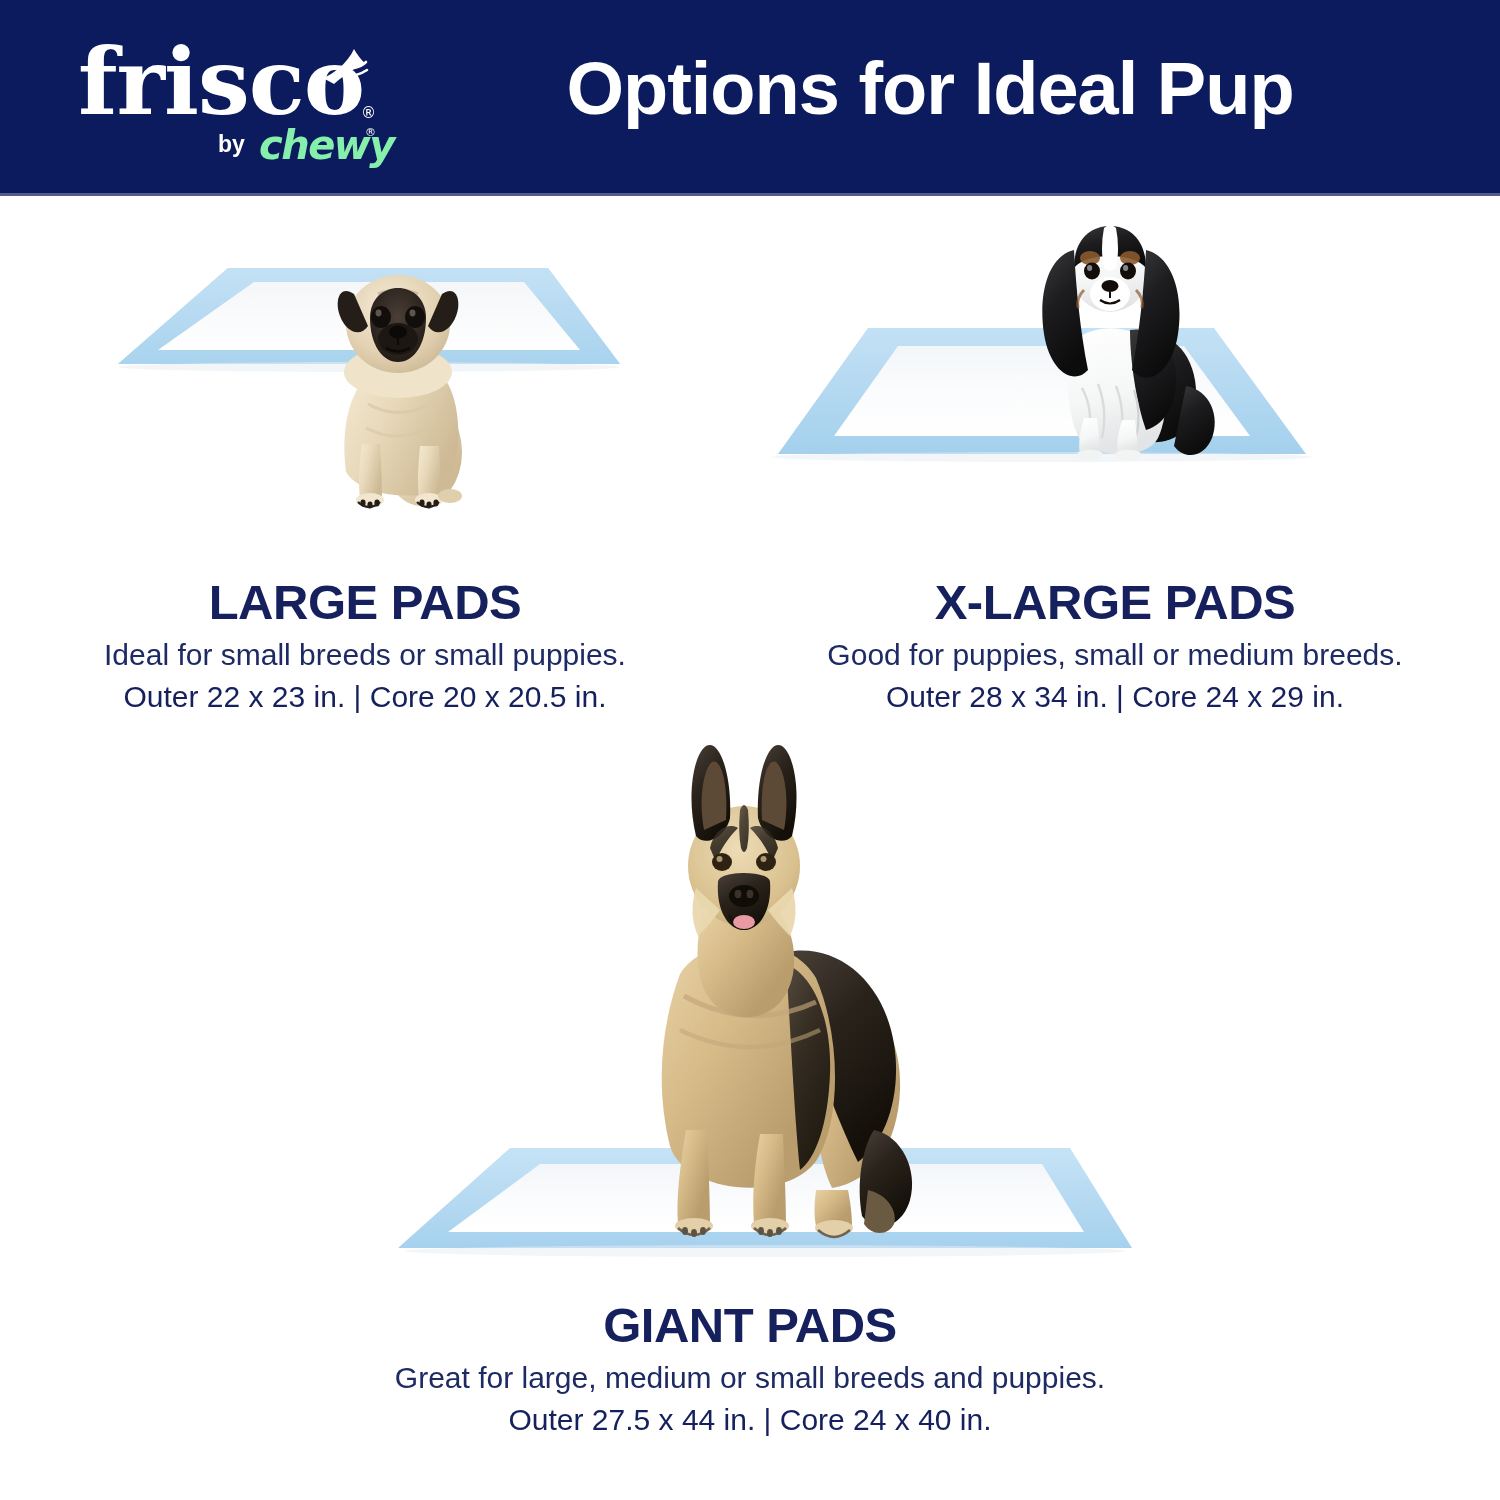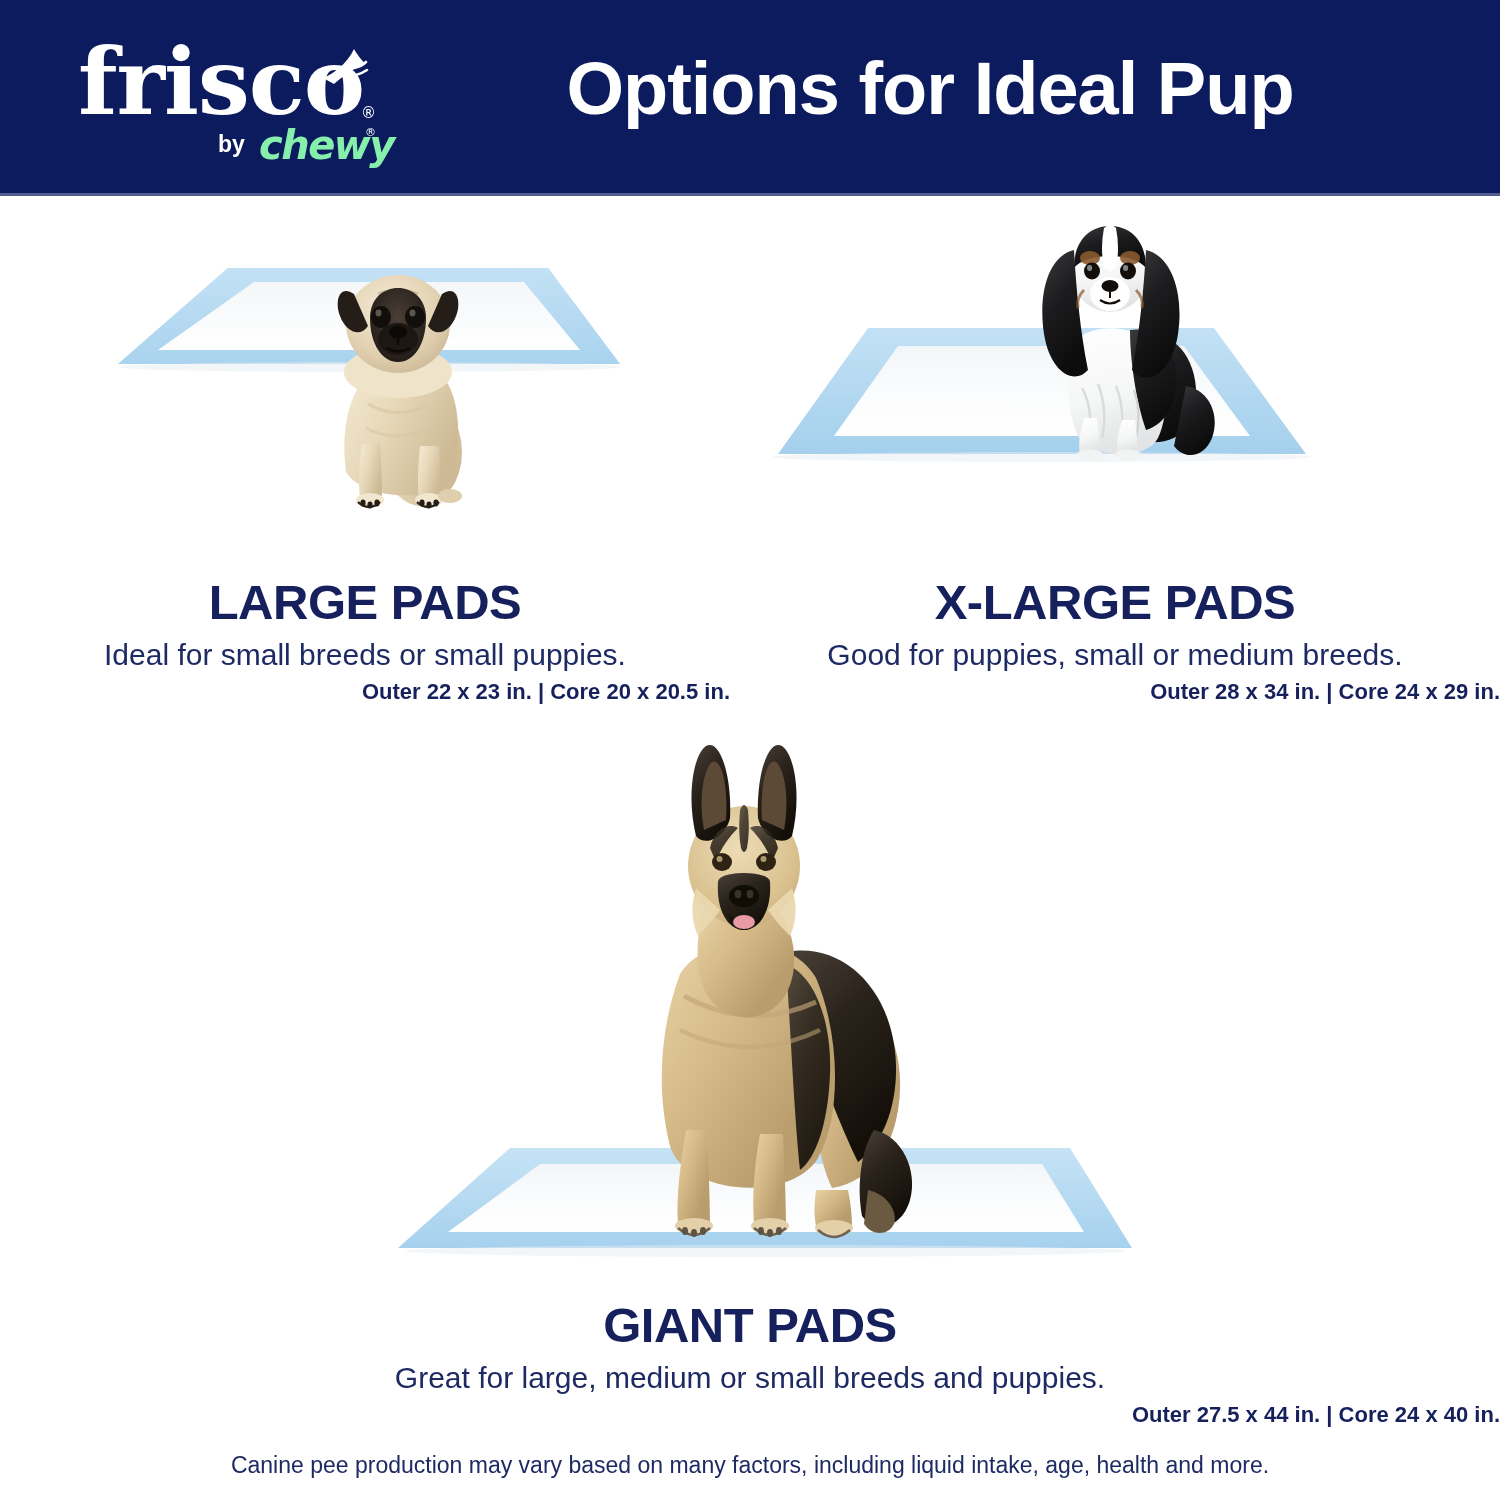--- a/index.html
+++ b/index.html
@@ -134,27 +134,26 @@
     font-family: "Liberation Sans", sans-serif;
     font-weight: 400;
     font-size: 30px;
     color: #1d2a63;
     line-height: 1.25;
     margin-top: 8px;
     white-space: nowrap;
   }
   .caption-dims {
     font-family: "Liberation Sans", sans-serif;
-    font-weight: 700;
-    font-size: 22px;
+    font-weight: 400;
+    font-size: 30px;
     color: #15205c;
     line-height: 1.25;
     margin-top: 4px;
     white-space: nowrap;
-    text-align: right;
   }
 
   .footer-note {
     position: absolute;
     left: 0;
     top: 1452px;
     width: 1500px;
     text-align: center;
     font-family: "Liberation Sans", sans-serif;
     font-weight: 400;
@@ -475,15 +474,14 @@
       </svg>
     </div>
 
     <div class="caption" style="left:0; top:580px; width:1500px;">
       <div class="caption-title">GIANT PADS</div>
       <div class="caption-sub">Great for large, medium or small breeds and puppies.</div>
       <div class="caption-dims">Outer 27.5 x 44 in. | Core 24 x 40 in.</div>
     </div>
   </div>
 
-  <div class="footer-note">Canine pee production may vary based on many factors, including liquid intake, age, health and more.</div>
 
 </div>
 
 </body></html>

